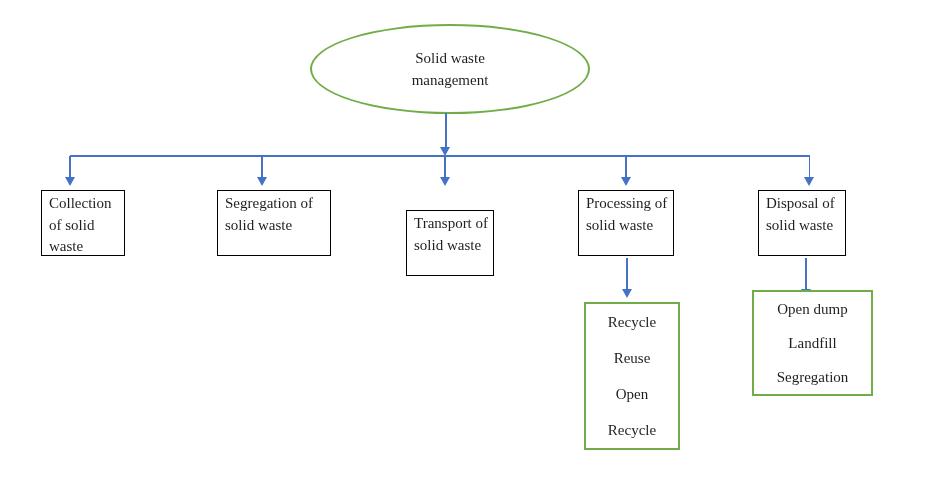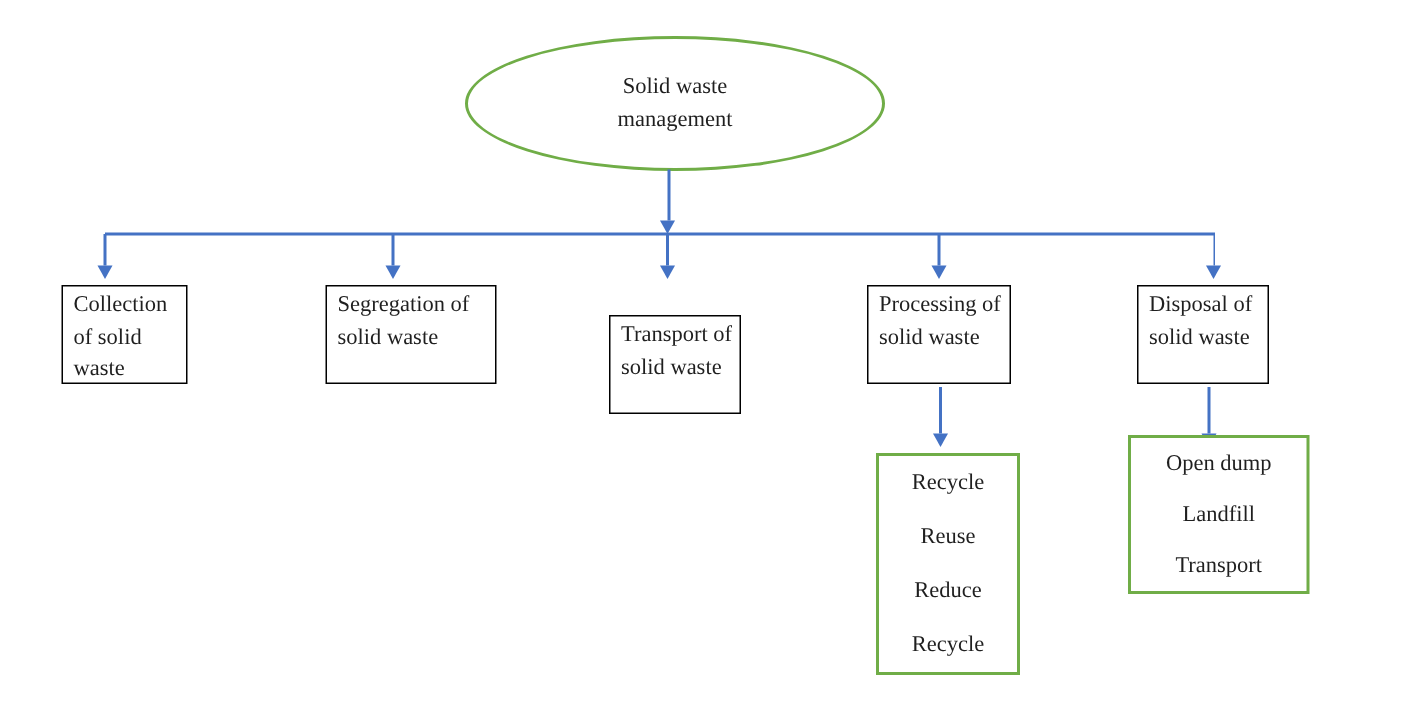--- a/index.html
+++ b/index.html
@@ -109,23 +109,23 @@
 
   <div class="vline" style="left:626.25px;top:258px;height:31px;"></div>
   <div class="arrowhead" style="left:621.5px;top:289px;"></div>
 
   <div class="vline" style="left:805.25px;top:258px;height:31px;"></div>
   <div class="arrowhead" style="left:800.5px;top:289px;"></div>
 
   <div class="leaf" style="left:584px;top:302px;width:96px;height:148px;">
     <div class="line">Recycle</div>
     <div class="line">Reuse</div>
-    <div class="line">Reduce</div>
+    <div class="line">Open</div>
     <div class="line">Recycle</div>
   </div>
 
   <div class="leaf" style="left:752px;top:290px;width:121px;height:106px;">
     <div class="line">Open dump</div>
     <div class="line">Landfill</div>
-    <div class="line">Transport</div>
+    <div class="line">Segregation</div>
   </div>
 
 </div>
 
 </body></html>

